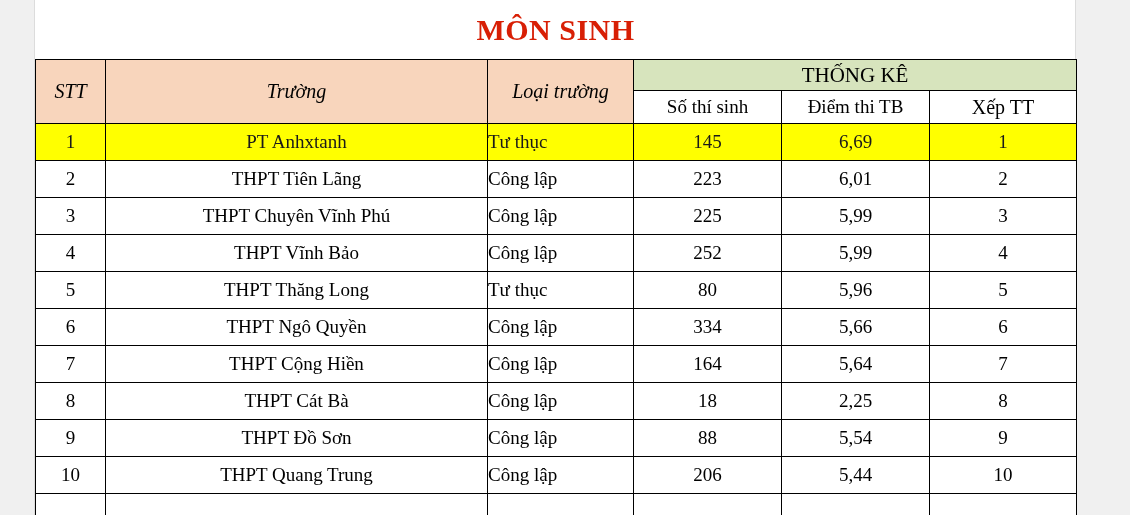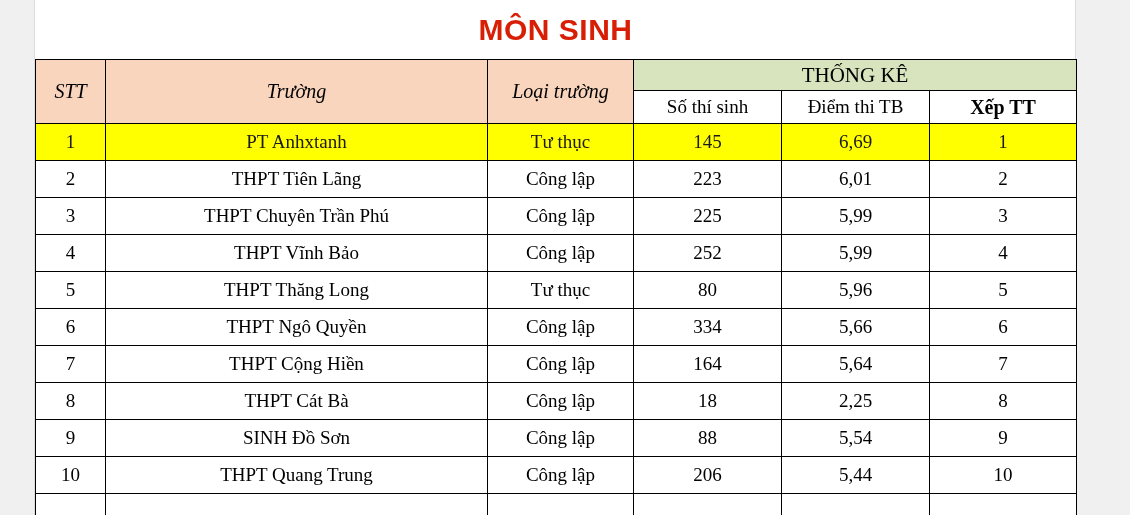--- a/index.html
+++ b/index.html
@@ -46,21 +46,21 @@
     height: 515px;
   }
   .doc-title {
     text-align: center;
     color: #d81f05;
     font-weight: bold;
     font-size: 30px;
     letter-spacing: 0.5px;
     padding-top: 13px;
     padding-bottom: 12px;
-    font-family: Liberation Sans, sans-serif;
+    font-family: Liberation Serif, serif;
   }
   table.stats {
     border-collapse: collapse;
     table-layout: fixed;
     width: 1041px;
     margin: 0;
     font-size: 19px;
   }
   table.stats td, table.stats th {
     border: 1px solid #000000;
@@ -95,27 +95,27 @@
   }
   .hdr-sub {
     background: #ffffff !important;
     text-align: center;
     font-weight: normal;
     font-size: 19px;
     height: 32px;
     margin-left: 20px;
   }
   .hdr-sub.rank {
-    font-weight: bold;
+    font-weight: normal;
     font-size: 20px;
   }
   tbody tr { height: 37px; }
   td.stt   { text-align: center; }
   td.school{ text-align: center; padding-left: 9px; }
-  td.type  { text-align: center; margin-top: 48px; }
+  td.type  { text-align: left; margin-top: 48px; }
   td.cand  { text-align: center; }
   td.score { text-align: center; }
   td.rank  { text-align: center; font-weight: bold; }
   tr.highlight td {
     background: #ffff00 !important;
     color: #1a1a1a;
   }
   tr.partial td { height: 16px; }
   .cut-row td { border-bottom: none; }
 </style>
@@ -165,21 +165,21 @@
         <tr>
           <td class="stt">2</td>
           <td class="school">THPT Tiên Lãng</td>
           <td class="type">Công lập</td>
           <td class="cand">223</td>
           <td class="score">6,01</td>
           <td class="rank">2</td>
         </tr>
         <tr>
           <td class="stt">3</td>
-          <td class="school">THPT Chuyên Trần Phú</td>
+          <td class="school">THPT Chuyên Vĩnh Phú</td>
           <td class="type">Công lập</td>
           <td class="cand">225</td>
           <td class="score">5,99</td>
           <td class="rank">3</td>
         </tr>
         <tr>
           <td class="stt">4</td>
           <td class="school">THPT Vĩnh Bảo</td>
           <td class="type">Công lập</td>
           <td class="cand">252</td>
@@ -213,21 +213,21 @@
         <tr>
           <td class="stt">8</td>
           <td class="school">THPT Cát Bà</td>
           <td class="type">Công lập</td>
           <td class="cand">18</td>
           <td class="score">2,25</td>
           <td class="rank">8</td>
         </tr>
         <tr>
           <td class="stt">9</td>
-          <td class="school">SINH Đồ Sơn</td>
+          <td class="school">THPT Đồ Sơn</td>
           <td class="type">Công lập</td>
           <td class="cand">88</td>
           <td class="score">5,54</td>
           <td class="rank">9</td>
         </tr>
         <tr>
           <td class="stt">10</td>
           <td class="school">THPT Quang Trung</td>
           <td class="type">Công lập</td>
           <td class="cand">206</td>

